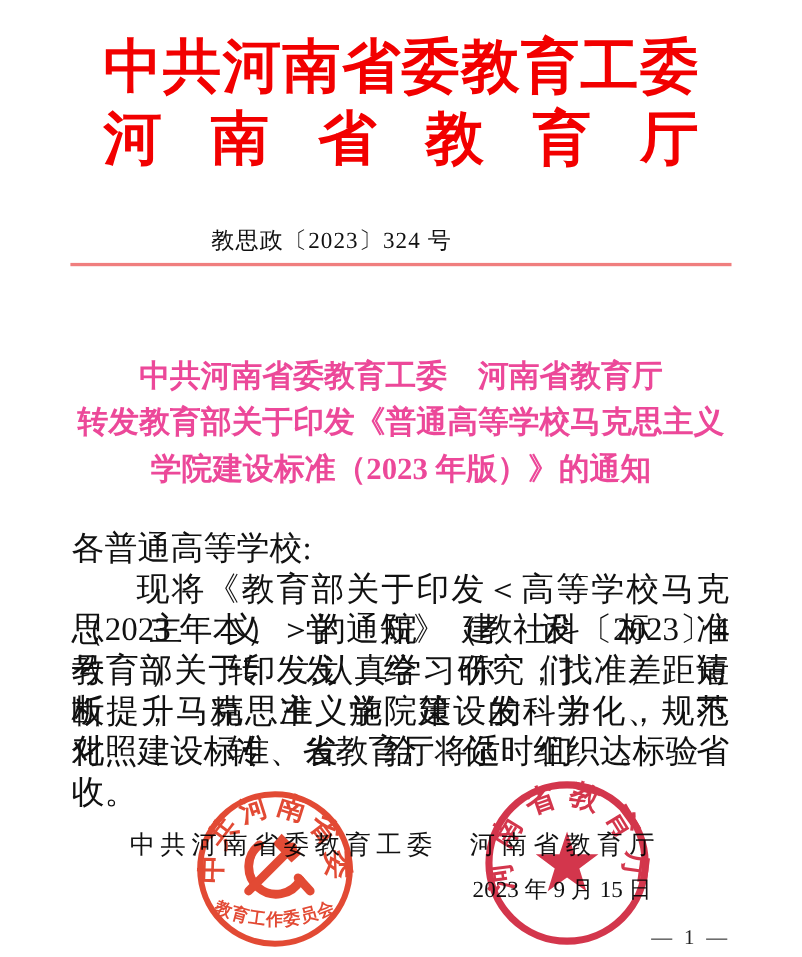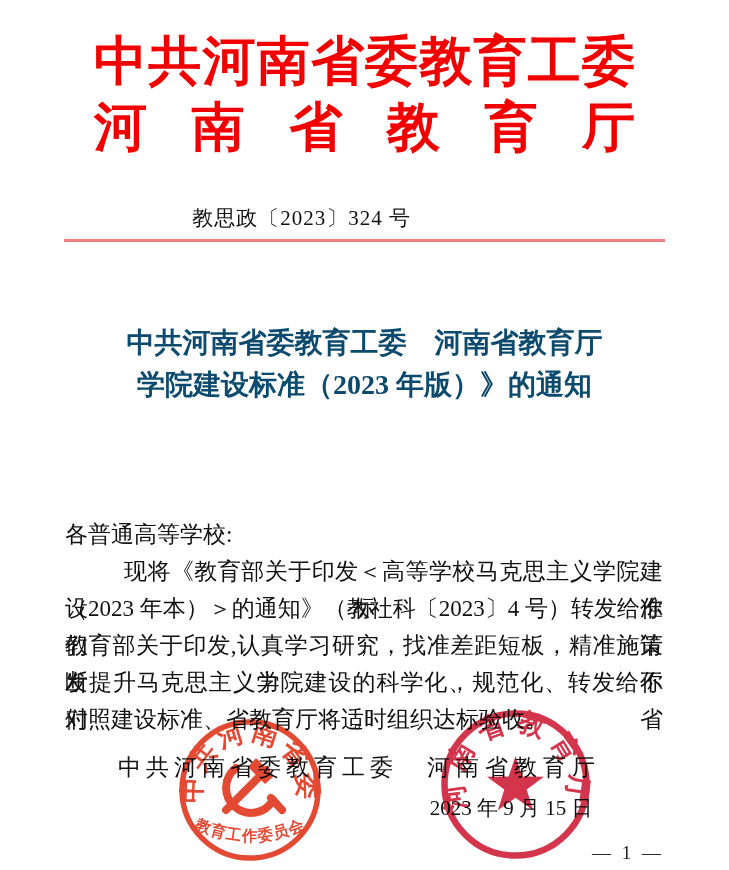--- a/index.html
+++ b/index.html
@@ -16,24 +16,24 @@
 
   
   .docnum{position:absolute;top:204px;left:0;width:603px;text-align:center;
           font-size:21px;letter-spacing:1px;color:#111;}
 
   
   .red-rule{position:absolute;top:239px;left:64px;width:601px;height:3px;background:#f07e7e;}
 
   
   .doc-title{position:absolute;top:322px;left:35px;width:659px;text-align:center;
-             font-weight:700;font-size:28px;line-height:42px;color:#0c4a6e;}
+             font-weight:700;font-size:28px;line-height:42px;color:#ec4899;}
 
   
-  .body-block{position:absolute;top:516px;left:65px;width:598px;font-size:23px;line-height:37px;color:#111;}
+  .body-block{position:absolute;top:480px;left:65px;width:598px;font-size:30px;line-height:37px;color:#111;}
   .b-line{height:37px;}
   .b-just{text-align:justify;text-align-last:justify;}
   .b-indent{text-indent:59px;}
 
   
   .sig-left{position:absolute;top:752px;left:118px;font-size:23px;letter-spacing:5px;white-space:nowrap;}
   .sig-right{position:absolute;top:752px;left:427px;font-size:23px;letter-spacing:6px;white-space:nowrap;}
   .sig-date{position:absolute;top:794px;left:427px;width:168px;text-align:center;font-size:21px;white-space:nowrap;}
 
   
@@ -53,20 +53,21 @@
     <div class="hdr-line1">中共河南省委教育工委</div>
     <div class="hdr-line2">河南省教育厅</div>
   </div>
 
   <div class="docnum">教思政〔2023〕324 号</div>
 
   <div class="red-rule"></div>
 
   <div class="doc-title">
     <div>中共河南省委教育工委　河南省教育厅</div>
+    <div>转发教育部关于印发《普通高等学校马克思主义</div>
     <div>学院建设标准（2023 年版）》的通知</div>
   </div>
 
   <div class="body-block">
     <div class="b-line">各普通高等学校:</div>
     <div class="b-line b-just b-indent">现将《教育部关于印发＜高等学校马克思主义学院建设标准</div>
     <div class="b-line b-just">（2023 年本）＞的通知》（教社科〔2023〕4 号）转发给你们，请</div>
     <div class="b-line b-just">教育部关于印发,认真学习研究，找准差距短板，精准施策发力，不</div>
     <div class="b-line b-just">断提升马克思主义学院建设的科学化、规范化、转发给你们。省</div>
     <div class="b-line">对照建设标准、省教育厅将适时组织达标验收。</div>

